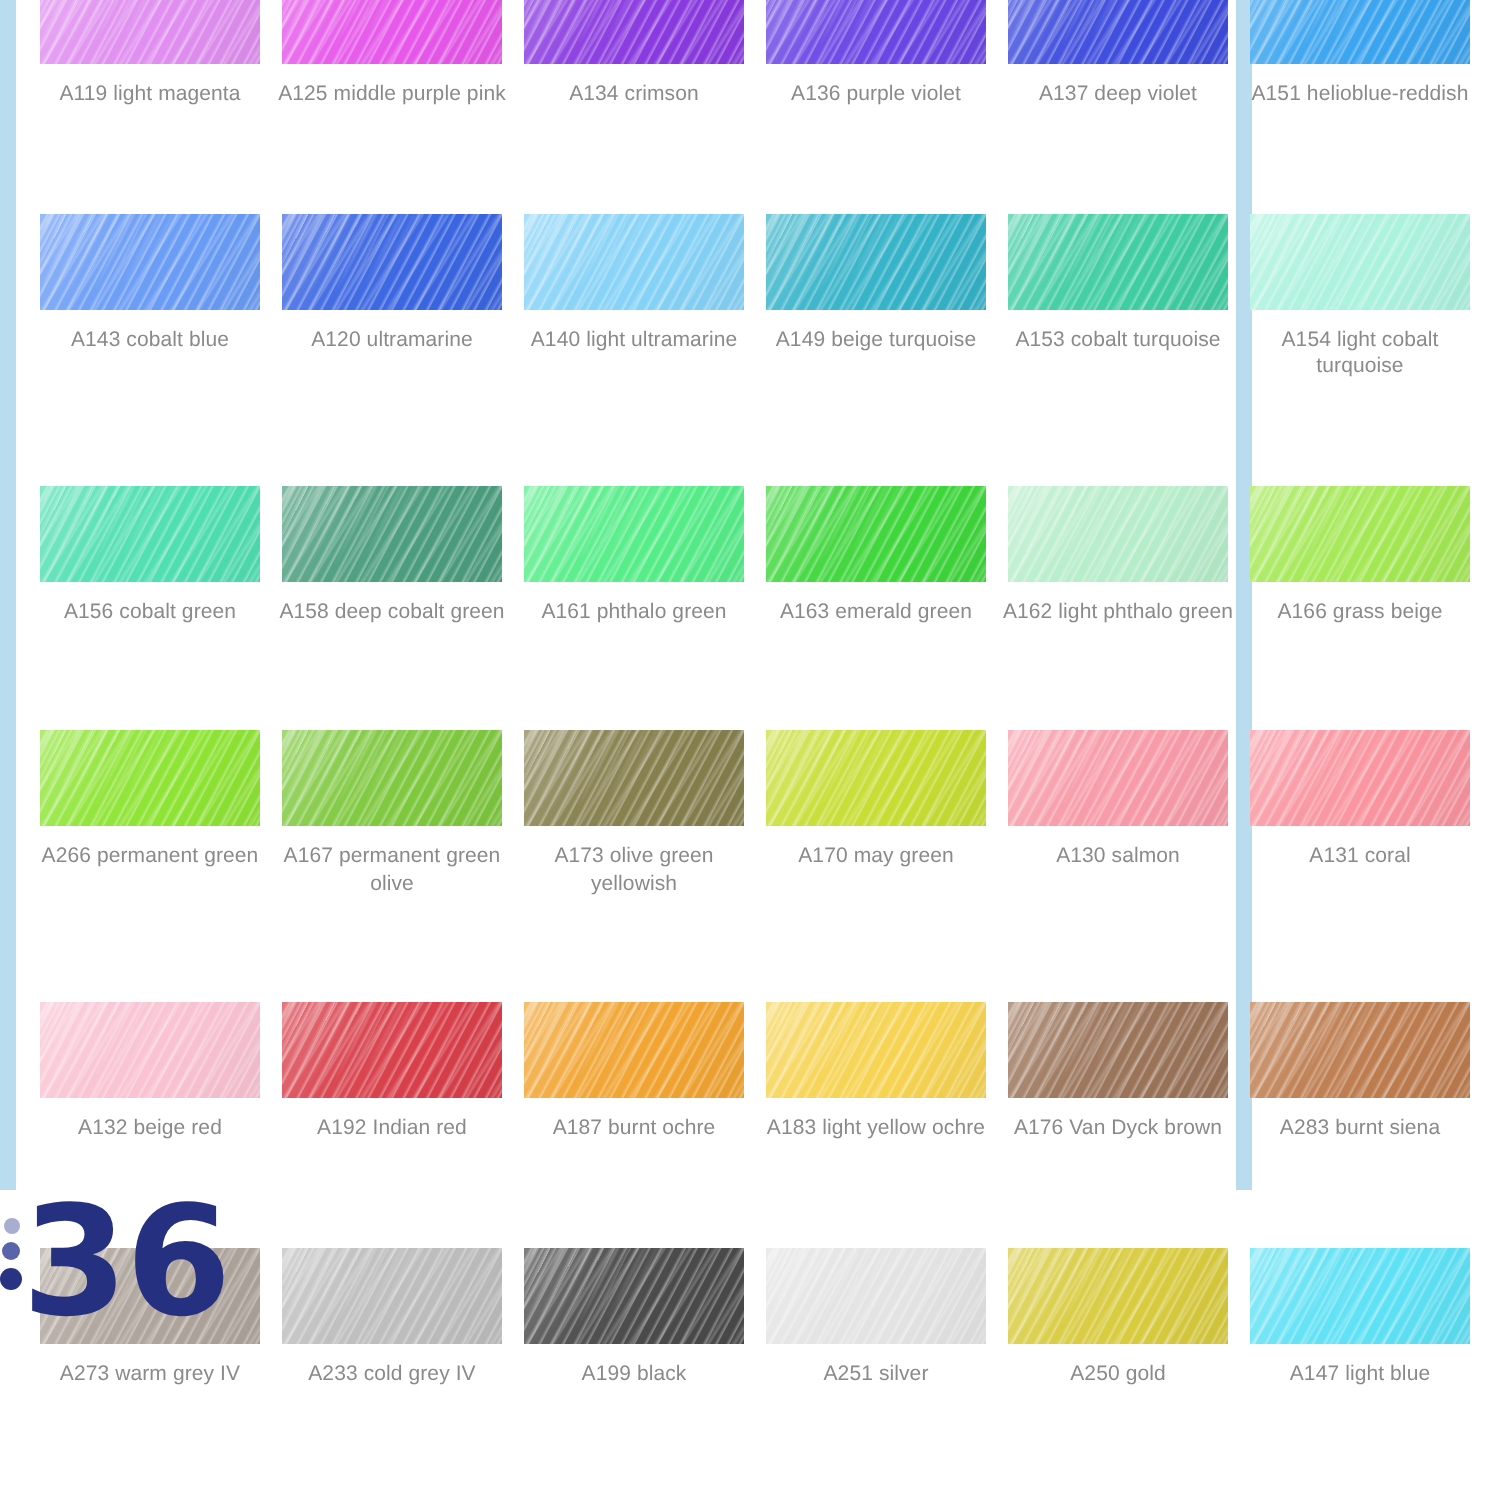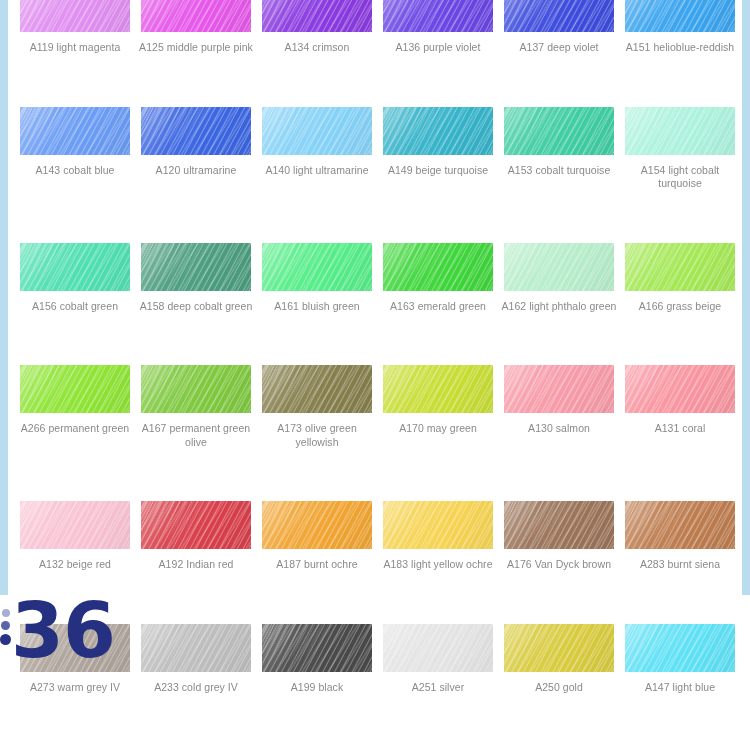--- a/index.html
+++ b/index.html
@@ -9,21 +9,21 @@
   }
   body {
     width: 750px;
     height: 750px;
     font-family: "Liberation Sans", sans-serif;
     overflow: hidden;
     position: relative;
   }
   #page {
     position: relative;
-    width: 750px;
+    width: 626px;
     height: 750px;
     background: #ffffff;
     box-sizing: border-box;
   }
   
   .edge-stripe {
     position: absolute;
     top: 0;
     width: 8px;
     height: 595px;
@@ -300,21 +300,21 @@
           </div>
           <div class="label" style="color: rgb(138, 138, 138);">A158 deep cobalt green</div>
         </div>
         <div class="cell">
           <div class="swatch" style="background: rgb(85, 237, 136);">
             <div class="shade"></div>
             <div class="tex2"></div>
             <div class="tex1"></div>
             <div class="tex3"></div>
           </div>
-          <div class="label" style="color: rgb(138, 138, 138);">A161 bluish green</div>
+          <div class="label" style="color: rgb(138, 138, 138);">A161 phthalo green</div>
         </div>
         <div class="cell">
           <div class="swatch" style="background: rgb(62, 214, 59);">
             <div class="shade"></div>
             <div class="tex2"></div>
             <div class="tex1"></div>
             <div class="tex3"></div>
           </div>
           <div class="label" style="color: rgb(138, 138, 138);">A163 emerald green</div>
         </div>

